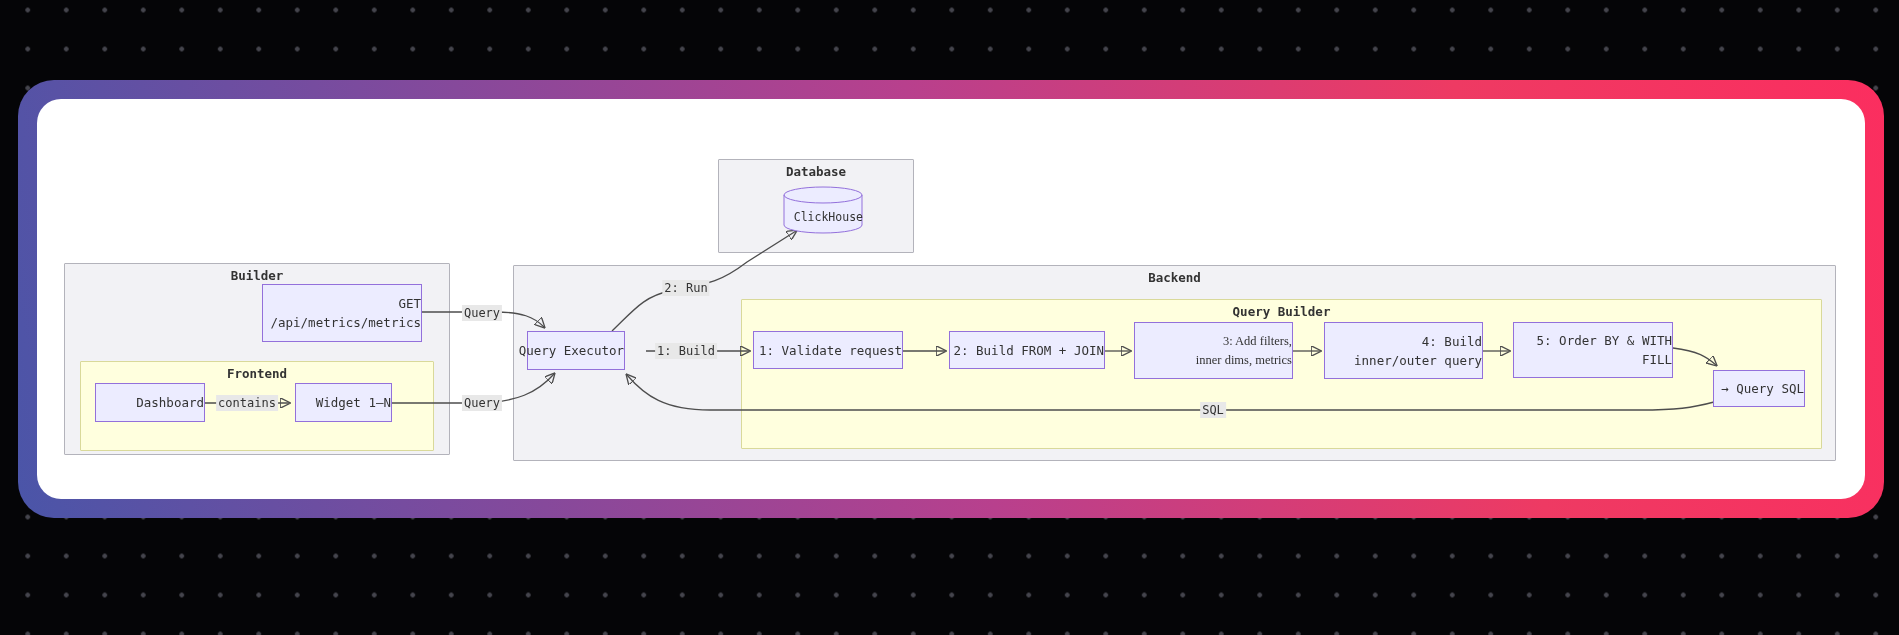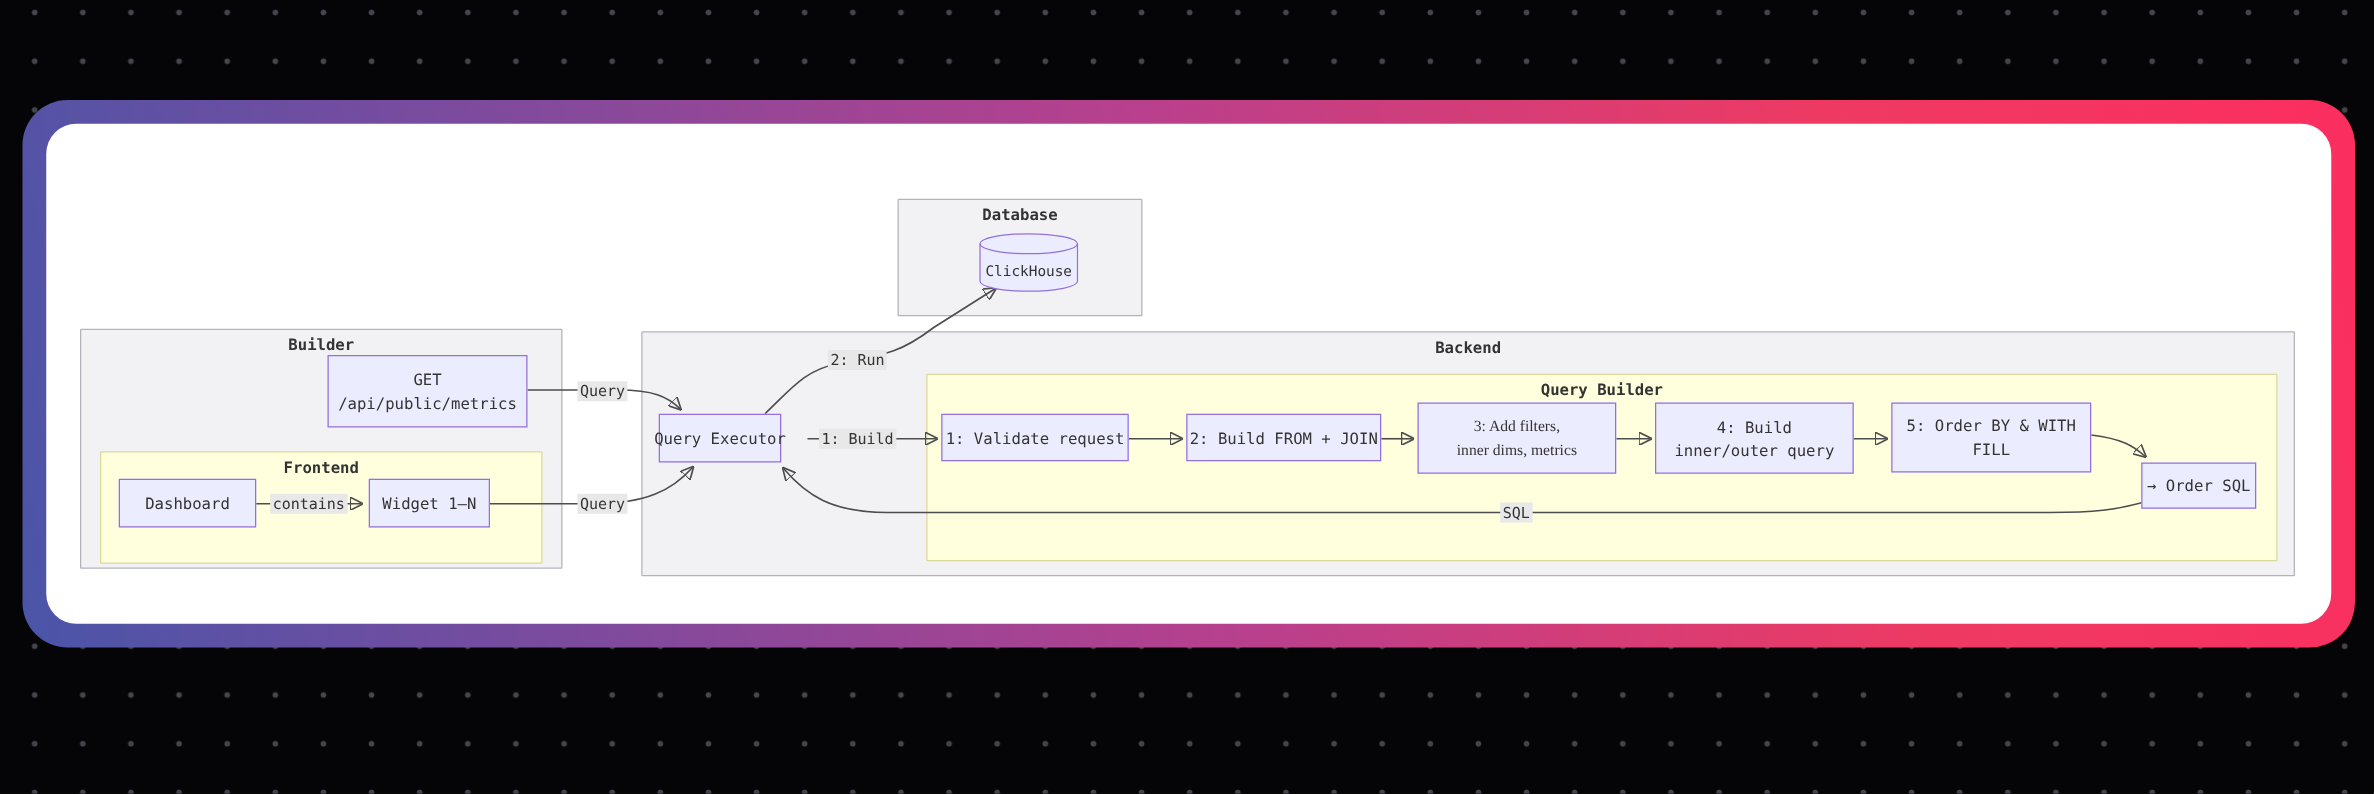--- a/index.html
+++ b/index.html
@@ -28,21 +28,21 @@
   .cluster-label {
     position:absolute; top:4px; left:0; width:100%; text-align:center;
     font-size:12.5px; font-weight:bold; color:var(--text-color); white-space:nowrap;
   }
   #edge-svg { position:absolute; left:0; top:0; z-index:2; }
   #edge-svg path { fill:none; stroke:var(--edge-color); stroke-width:1.3px; }
   .node {
     position:absolute; z-index:3;
     background:var(--node-fill); border:1px solid var(--node-border);
     color:var(--text-color); font-size:12.5px;
-    display:flex; flex-direction:column; align-items:center; justify-content:center;
+    display:flex; flex-direction:column; align-items:flex-end; justify-content:center;
     line-height:19px; white-space:nowrap;
   }
   .node.cylinder { background:transparent; border:none; }
   .node.cylinder svg { position:absolute; left:0; top:0; }
   .node.cylinder .node-line { position:relative; z-index:1; margin-top:12px; font-size:11.5px; }
   .edge-label {
     position:absolute; z-index:4; transform:translate(-50%,-50%);
     background:var(--label-bg); color:var(--text-color);
     font-size:12px; line-height:14px; padding:1px 2px; white-space:nowrap;
   }
@@ -83,21 +83,21 @@
         <path d="M646,351 H749" marker-end="url(#arrow)"></path>
         <path d="M903,351 H945" marker-end="url(#arrow)"></path>
         <path d="M1105,351 H1130" marker-end="url(#arrow)"></path>
         <path d="M1293,351 H1320" marker-end="url(#arrow)"></path>
         <path d="M1483,351 H1509" marker-end="url(#arrow)"></path>
         <path d="M1673,348 C1698,351 1707,357 1716,365" marker-end="url(#arrow)"></path>
         <path d="M1714,402 C1692,408 1676,410 1640,410 H710 C665,410 645,396 627,375" marker-end="url(#arrow)"></path>
       </svg>
       <div class="node" style="left: 262px; top: 284px; width: 160px; height: 58px;">
         <span class="node-line">GET</span>
-        <span class="node-line">/api/public/metrics</span>
+        <span class="node-line">/api/metrics/metrics</span>
       </div>
       <div class="node" style="left: 95px; top: 383px; width: 110px; height: 39px;">
         <span class="node-line">Dashboard</span>
       </div>
       <div class="node" style="left: 295px; top: 383px; width: 97px; height: 39px;">
         <span class="node-line">Widget 1–N</span>
       </div>
       <div class="node" style="left: 527px; top: 331px; width: 98px; height: 39px;">
         <span class="node-line">Query Executor</span>
       </div>
@@ -120,21 +120,21 @@
       </div>
       <div class="node" style="left: 1324px; top: 322px; width: 159px; height: 57px;">
         <span class="node-line">4: Build</span>
         <span class="node-line">inner/outer query</span>
       </div>
       <div class="node" style="left: 1513px; top: 322px; width: 160px; height: 56px;">
         <span class="node-line">5: Order BY &amp; WITH</span>
         <span class="node-line">FILL</span>
       </div>
       <div class="node" style="left: 1713px; top: 370px; width: 92px; height: 37px;">
-        <span class="node-line">→ Order SQL</span>
+        <span class="node-line">→ Query SQL</span>
       </div>
       <span class="edge-label" style="left: 482px; top: 313px;">Query</span>
       <span class="edge-label" style="left: 482px; top: 403px;">Query</span>
       <span class="edge-label" style="left: 223px; top: 403px; margin-left: 24px;">contains</span>
       <span class="edge-label" style="left: 686px; top: 288px;">2: Run</span>
       <span class="edge-label" style="left: 686px; top: 351px;">1: Build</span>
       <span class="edge-label" style="left: 1213px; top: 410px;">SQL</span>
     </div>
 </div>
 

